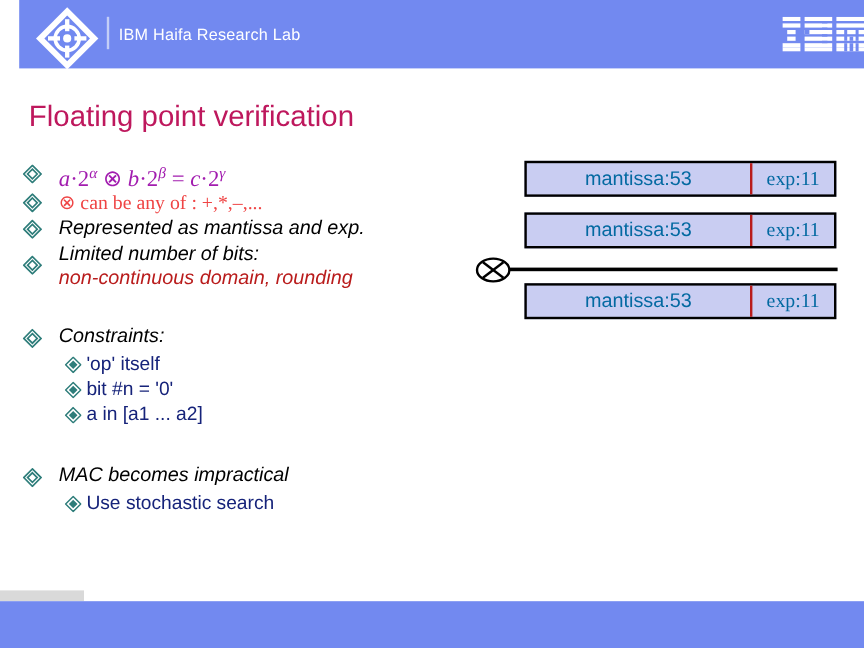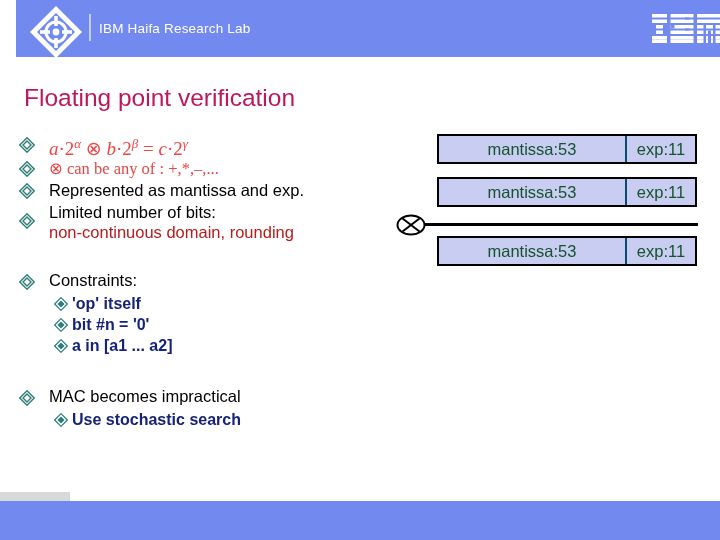--- a/index.html
+++ b/index.html
@@ -84,28 +84,29 @@
     transform: translateY(-50%);
     width: 16px; height: 16px;
   }
   .bullet-glyph svg { display: block; }
   .btext {
     display: block;
     font-size: 16.5px;
     color: #000000;
     line-height: 20px;
     white-space: nowrap;
+    font-style: italic;
   }
   .btext.red { color: #b91c1c; }
   .mathline {
     display: block;
     font-family: "Liberation Serif", serif;
     font-style: italic;
     font-size: 19px;
-    color: #ef4444;
+    color: #a21caf;
     line-height: 24px;
     white-space: nowrap;
   }
   .mathline .up { font-style: normal; }
   .mathline sup { font-size: 0.68em; font-style: italic; }
   .mathline2 {
     display: block;
     font-family: "Liberation Serif", serif;
     font-size: 16.5px;
     color: #ef4444;
@@ -126,47 +127,47 @@
     transform: translateY(-50%);
     width: 14px; height: 14px;
   }
   .sub-glyph svg { display: block; }
   .subtext {
     display: block;
     font-size: 16px;
     color: #16237a;
     line-height: 21px;
     white-space: nowrap;
-    font-weight: bold;
   }
 
   
   .fpbox {
     position: absolute;
     height: 30px;
     border: 2px solid #000000;
     background: #c9cdf2;
     box-sizing: border-box;
     display: flex;
     align-items: stretch;
   }
   .fpbox .cell {
     display: flex;
     align-items: center;
     justify-content: center;
     font-size: 16.5px;
-    color: #14532d;
+    color: #0369a1;
     white-space: nowrap;
   }
   .fpbox .cell.mant {
     flex: 0 0 186px;
   }
   .fpbox .cell.exp {
     flex: 1 1 auto;
-    border-left: 2px solid #0c4a6e;
+    border-left: 2px solid #b91c1c;
+    font-family: Liberation Serif, serif;
   }
 
   .op-symbol {
     position: absolute;
     left: 396px; top: 214px;
     width: 30px; height: 22px;
   }
   .op-symbol svg { display: block; }
   .sum-rule {
     position: absolute;

